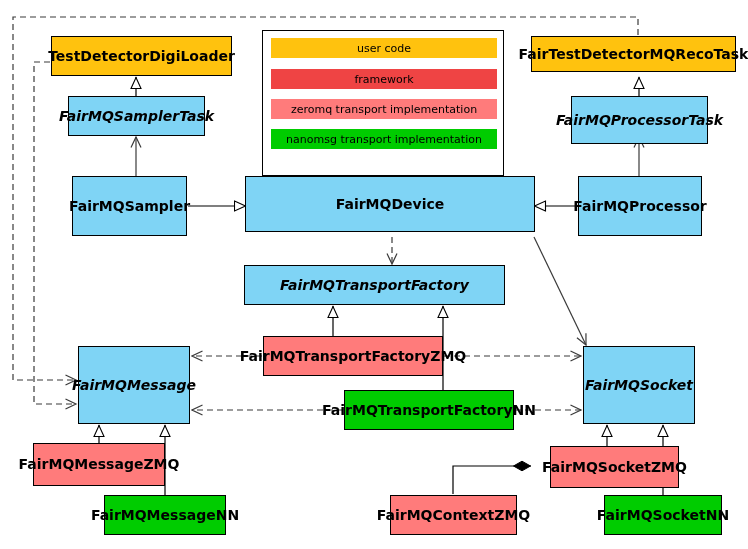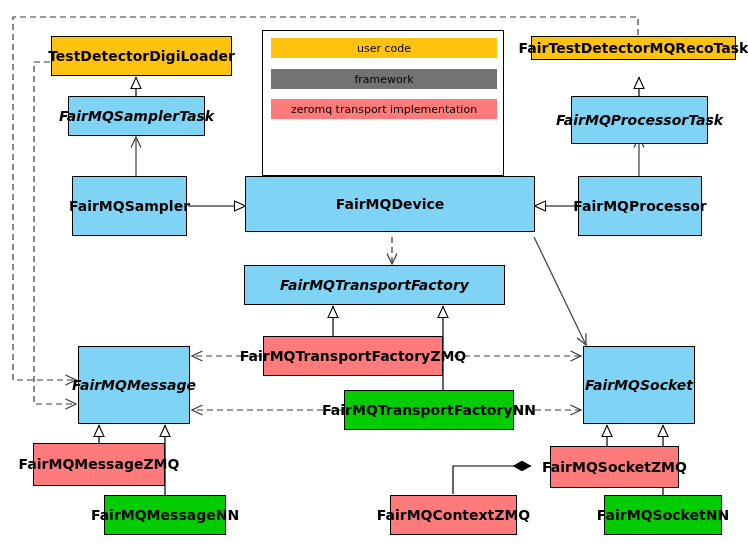--- a/index.html
+++ b/index.html
@@ -77,33 +77,36 @@
       <line x1="663" y1="495" x2="663" y2="425" marker-end="url(#hollowTri)"></line>
 
       <polyline points="453,494 453,466 531,466" marker-end="url(#filledDiamond)"></polyline>
     </g>
   </svg>
 
   <div class="legendbox" style="left:262px;top:30px;width:242px;height:146px;">
     <div class="legend-item" style="left:8px;top:7px;width:226px;height:20px;background:#FFC20E;">
       <span>user code</span>
     </div>
-    <div class="legend-item" style="left:8px;top:38px;width:226px;height:20px;background:#737373;justify-content:center;">
+    <div class="legend-item" style="left:8px;top:38px;width:226px;height:20px;background:#ef4444;justify-content:center;">
       <span>framework</span>
     </div>
     <div class="legend-item" style="left:8px;top:68px;width:226px;height:20px;background:#FF7B7B;">
       <span>zeromq transport implementation</span>
+    </div>
+    <div class="legend-item" style="left:8px;top:98px;width:226px;height:20px;background:#00CC00;">
+      <span>nanomsg transport implementation</span>
     </div>
   </div>
 
   <div class="node" style="left:51px;top:36px;width:181px;height:40px;background:#FFC20E;">
     <span>TestDetectorDigiLoader</span>
   </div>
 
-  <div class="node" style="left:531px;top:36px;width:205px;height:24px;background:#FFC20E;">
+  <div class="node" style="left:531px;top:36px;width:205px;height:36px;background:#FFC20E;">
     <span>FairTestDetectorMQRecoTask</span>
   </div>
 
   <div class="node abstract" style="left:68px;top:96px;width:137px;height:40px;background:#7FD4F5;">
     <span>FairMQSamplerTask</span>
   </div>
 
   <div class="node abstract" style="left:571px;top:96px;width:137px;height:48px;background:#7FD4F5;">
     <span>FairMQProcessorTask</span>
   </div>

